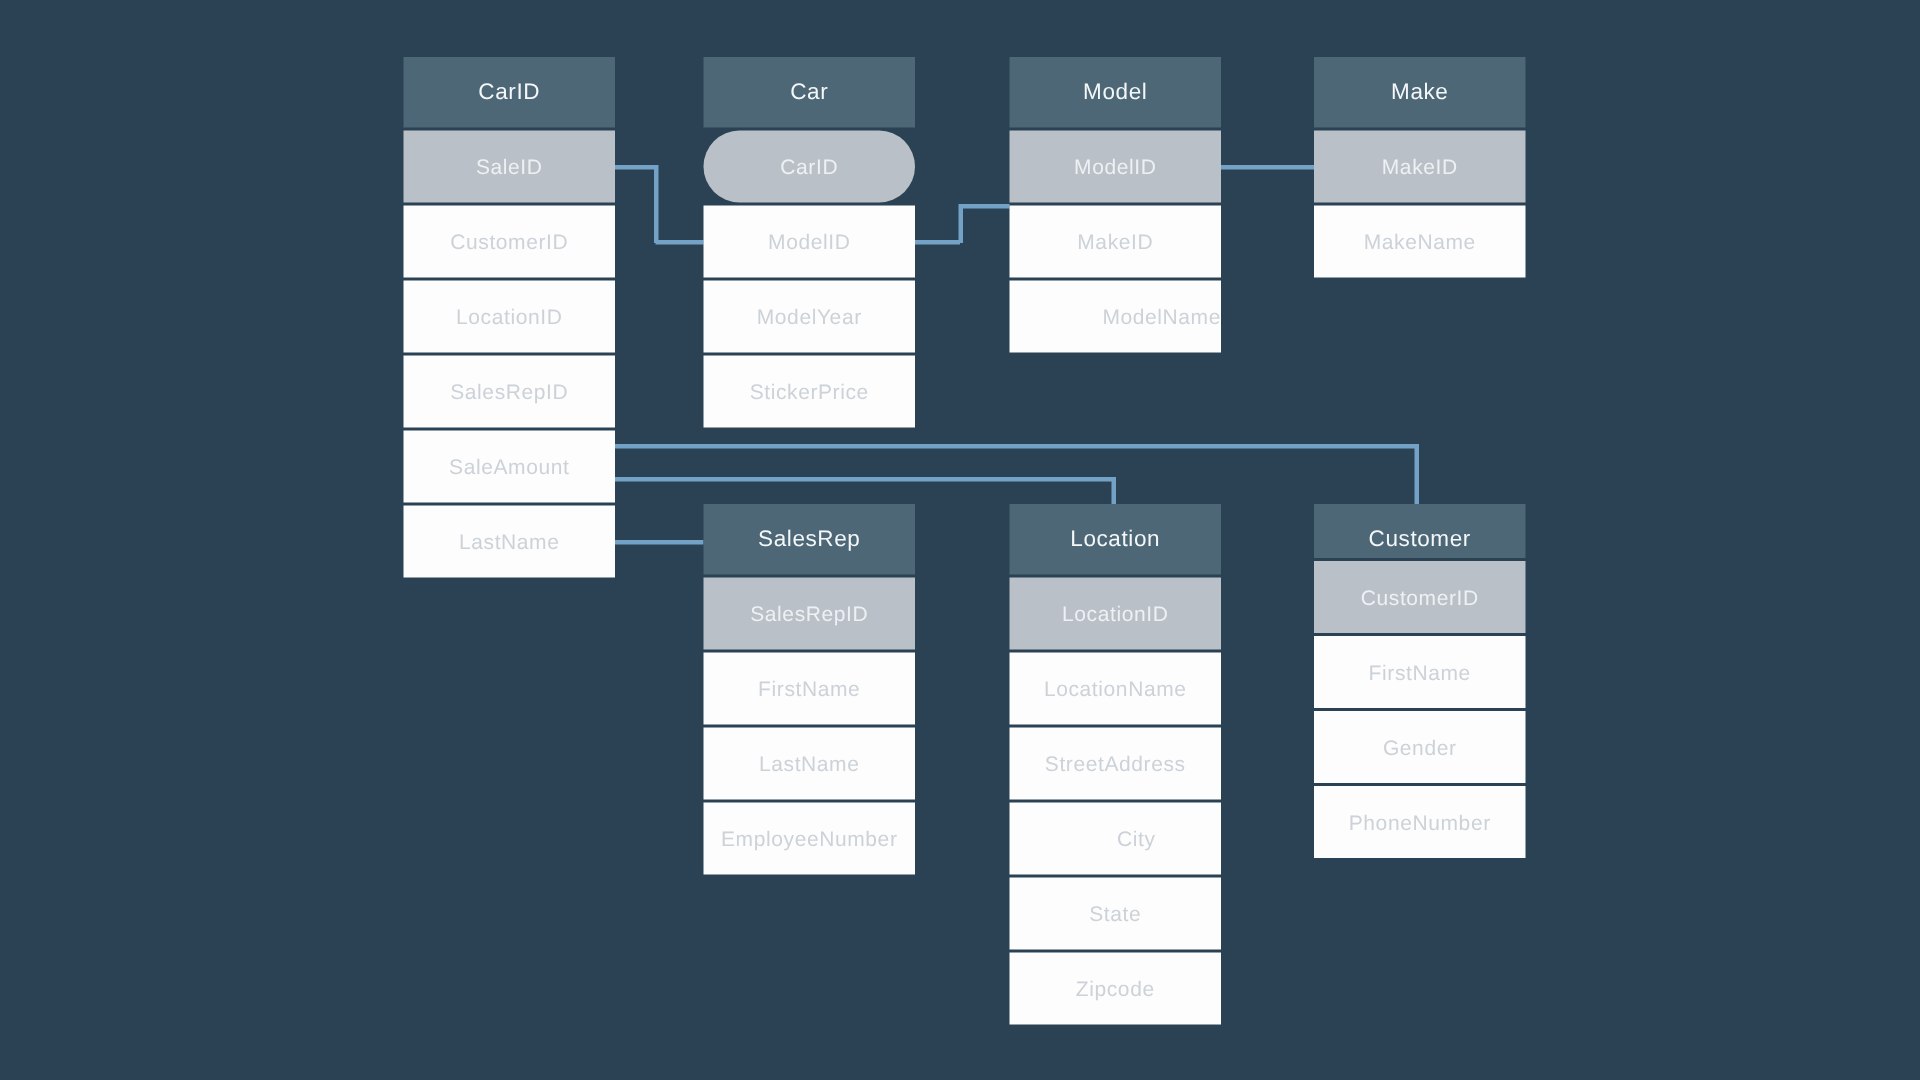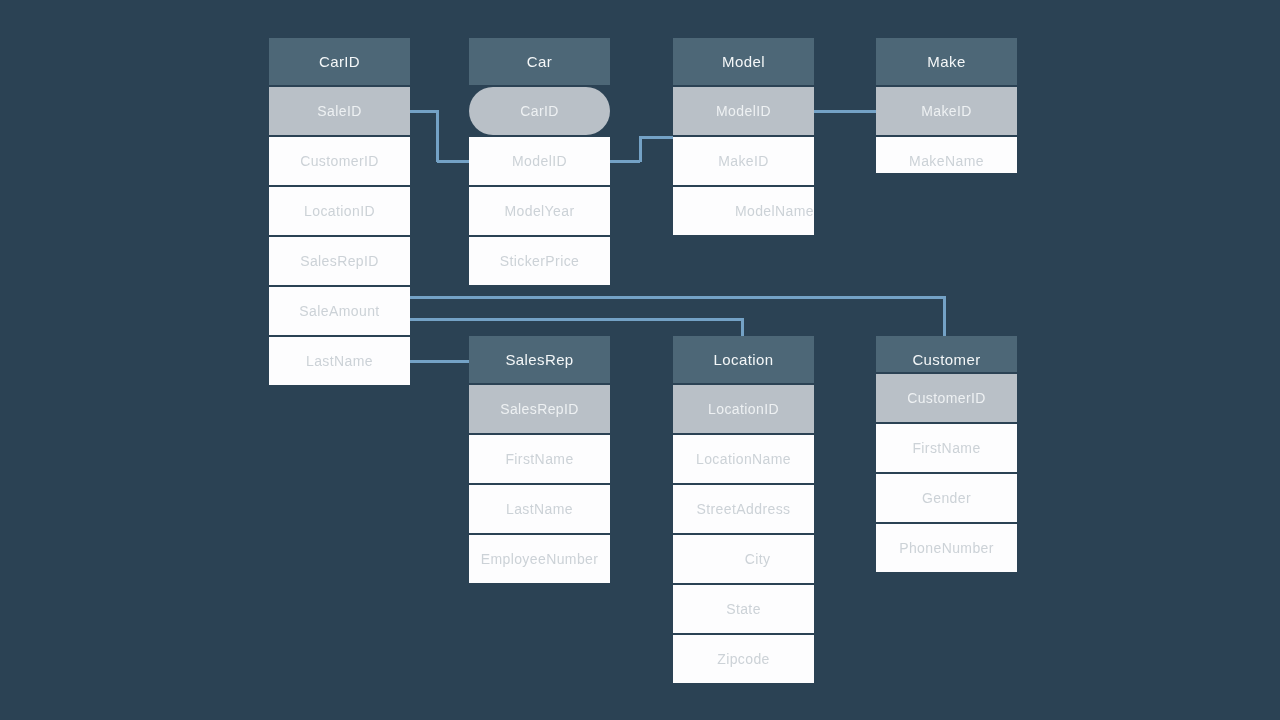--- a/index.html
+++ b/index.html
@@ -63,21 +63,21 @@
     </div>
     <div class="table" style="left: 673px; top: 38px; width: 141px;">
       <div class="tbl-header" style="height: 47px; line-height: 47px;">Model</div>
       <div class="tbl-row key" style="height: 48px; line-height: 48px; margin-top: 2px;">ModelID</div>
       <div class="tbl-row" style="height: 48px; line-height: 48px; margin-top: 2px;">MakeID</div>
       <div class="tbl-row" style="height: 48px; line-height: 48px; margin-top: 2px; text-align: right;">ModelName</div>
     </div>
     <div class="table" style="left: 876px; top: 38px; width: 141px;">
       <div class="tbl-header" style="height: 47px; line-height: 47px;">Make</div>
       <div class="tbl-row key" style="height: 48px; line-height: 48px; margin-top: 2px;">MakeID</div>
-      <div class="tbl-row" style="height: 36px; line-height: 48px; margin-top: 2px;">MakeName</div>
+      <div class="tbl-row" style="height: 48px; line-height: 48px; margin-top: 2px;">MakeName</div>
     </div>
     <div class="table" style="left: 469px; top: 336px; width: 141px;">
       <div class="tbl-header" style="height: 47px; line-height: 47px;">SalesRep</div>
       <div class="tbl-row key" style="height: 48px; line-height: 48px; margin-top: 2px;">SalesRepID</div>
       <div class="tbl-row" style="height: 48px; line-height: 48px; margin-top: 2px;">FirstName</div>
       <div class="tbl-row" style="height: 48px; line-height: 48px; margin-top: 2px;">LastName</div>
       <div class="tbl-row" style="height: 48px; line-height: 48px; margin-top: 2px;">EmployeeNumber</div>
     </div>
     <div class="table" style="left: 673px; top: 336px; width: 141px;">
       <div class="tbl-header" style="height: 47px; line-height: 47px;">Location</div>

